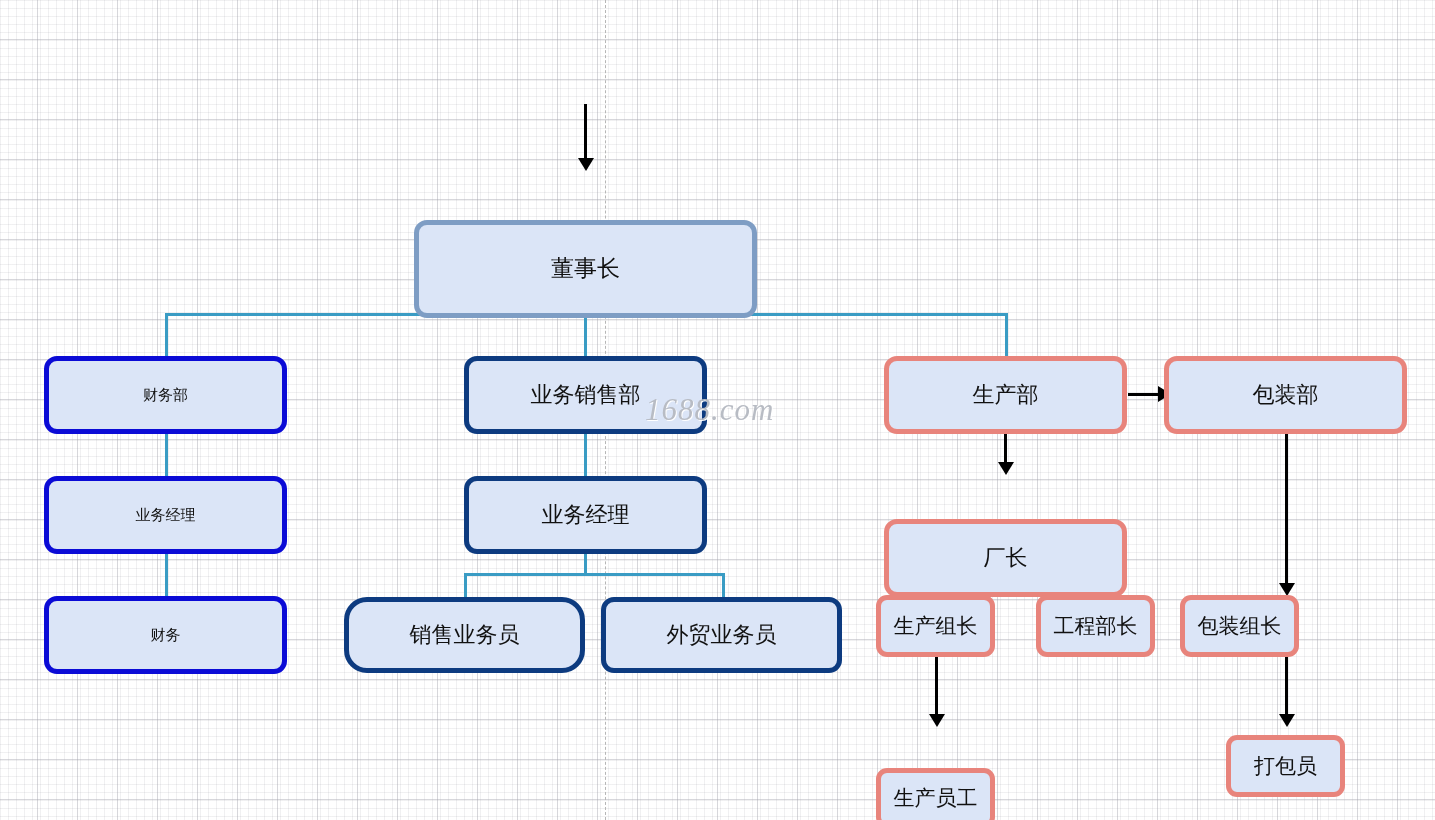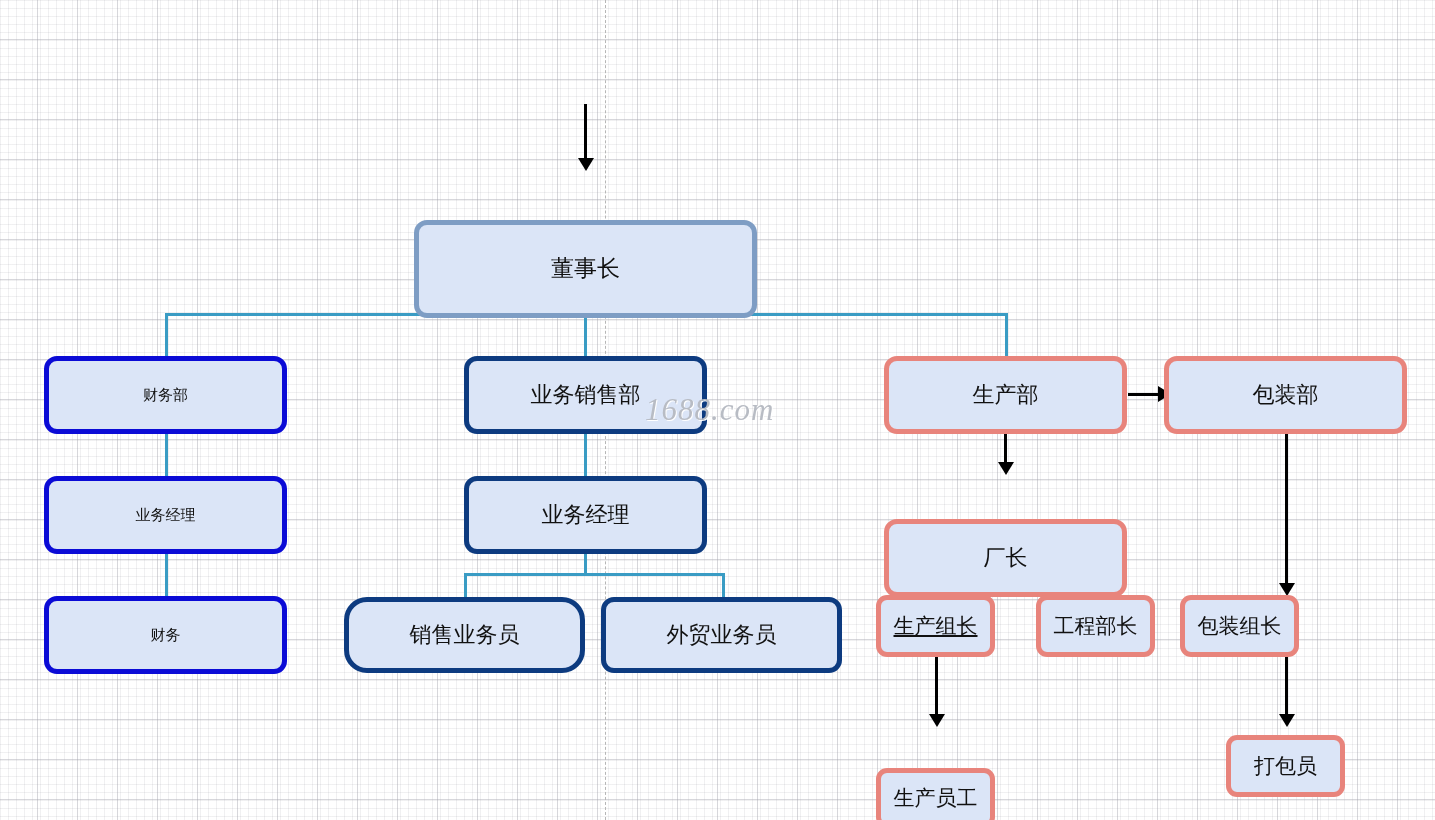--- a/index.html
+++ b/index.html
@@ -161,21 +161,21 @@
 
   <div class="node navy" style="left:464px;top:356px;width:243px;height:78px;">业务销售部</div>
   <div class="node navy" style="left:464px;top:476px;width:243px;height:78px;text-align:right;">业务经理</div>
   <div class="node navy" style="left:344px;top:597px;width:241px;height:76px;border-radius:23px;">销售业务员</div>
   <div class="node navy" style="left:601px;top:597px;width:241px;height:76px;">外贸业务员</div>
 
   <div class="node red" style="left:884px;top:356px;width:243px;height:78px;">生产部</div>
   <div class="node red" style="left:1164px;top:356px;width:243px;height:78px;">包装部</div>
   <div class="node red" style="left:884px;top:476px;width:243px;height:78px;margin-top:43px;">厂长</div>
 
-  <div class="node red small" style="left:876px;top:595px;width:119px;height:62px;text-decoration:underline;">生产组长</div>
+  <div class="node red small" style="left:876px;top:595px;width:119px;height:62px;">生产组长</div>
   <div class="node red small" style="left:1036px;top:595px;width:119px;height:62px;">工程部长</div>
   <div class="node red small" style="left:1180px;top:595px;width:119px;height:62px;">包装组长</div>
 
   <div class="node red small" style="left:876px;top:768px;width:119px;height:60px;">生产员工</div>
   <div class="node red small" style="left:1226px;top:735px;width:119px;height:62px;">打包员</div>
 
   <div class="watermark" style="left:645px;top:392px;">1688.com</div>
 
 </div>
 

